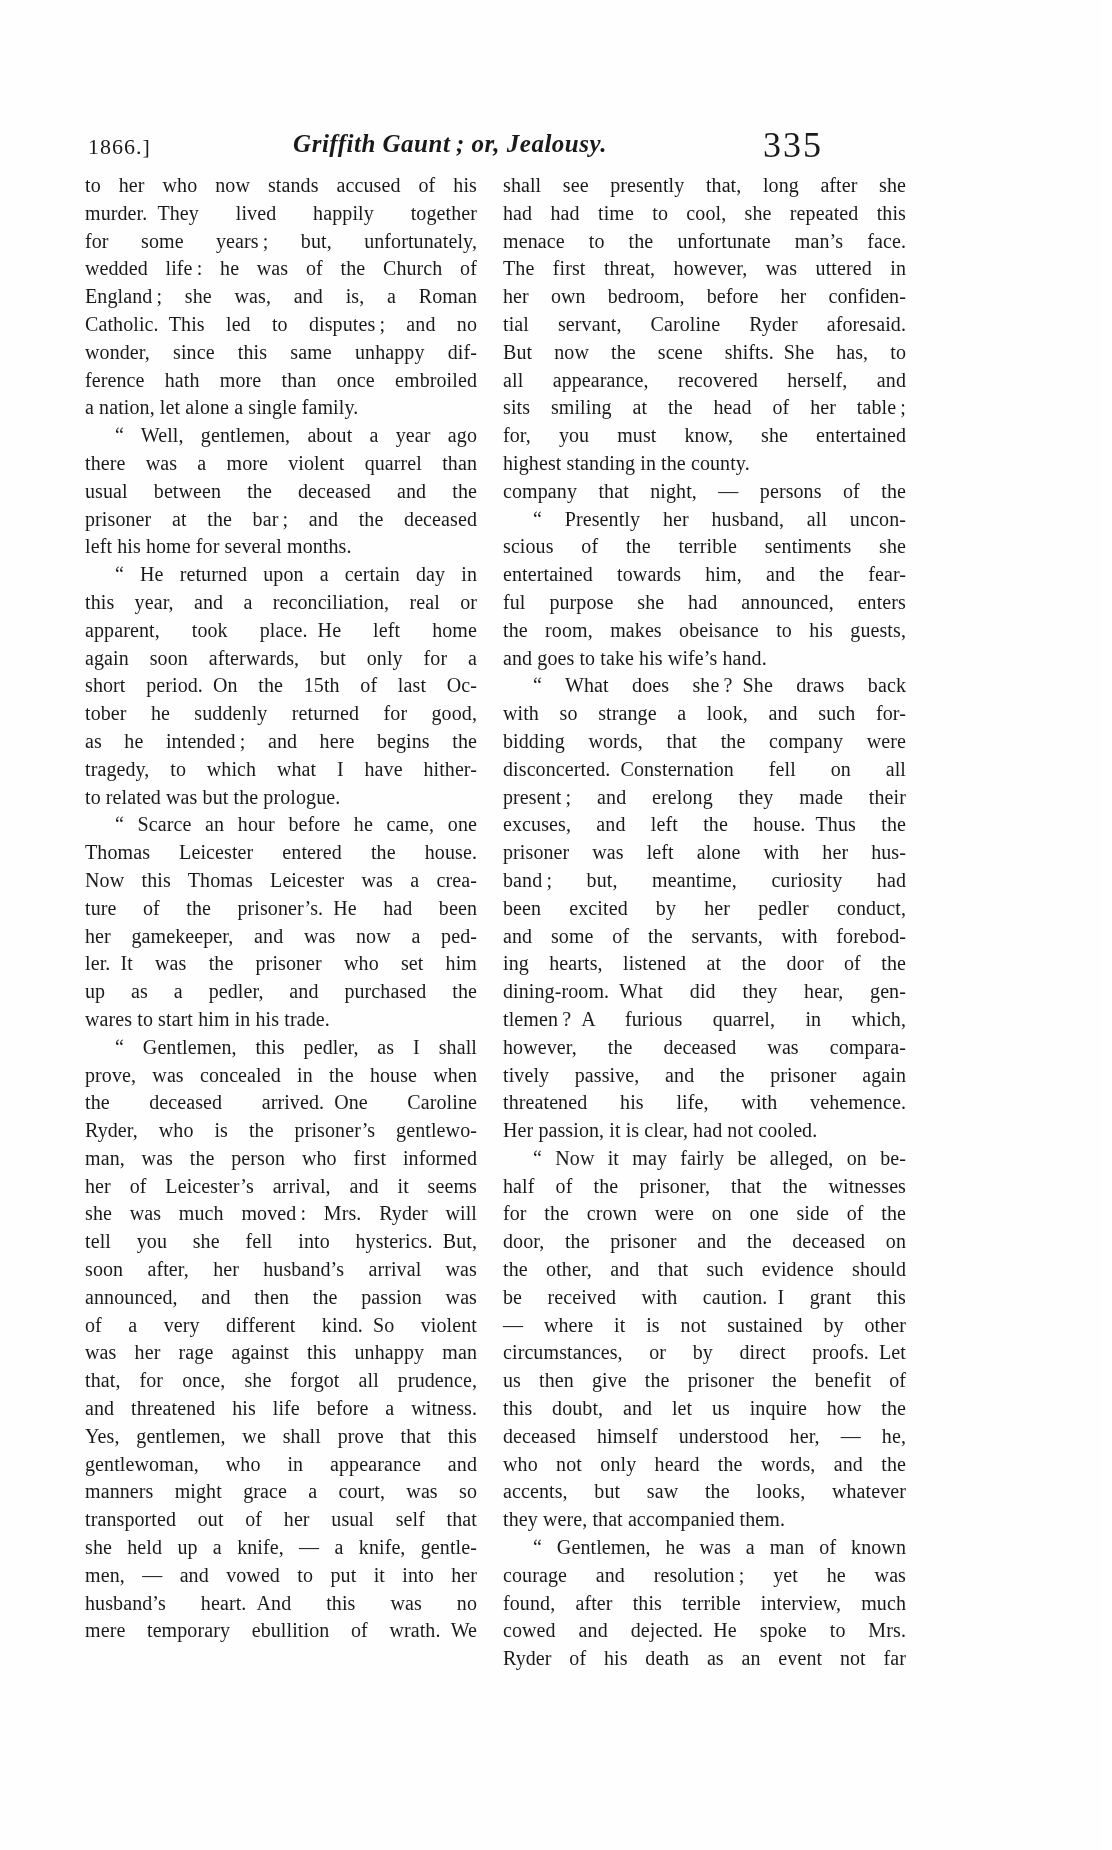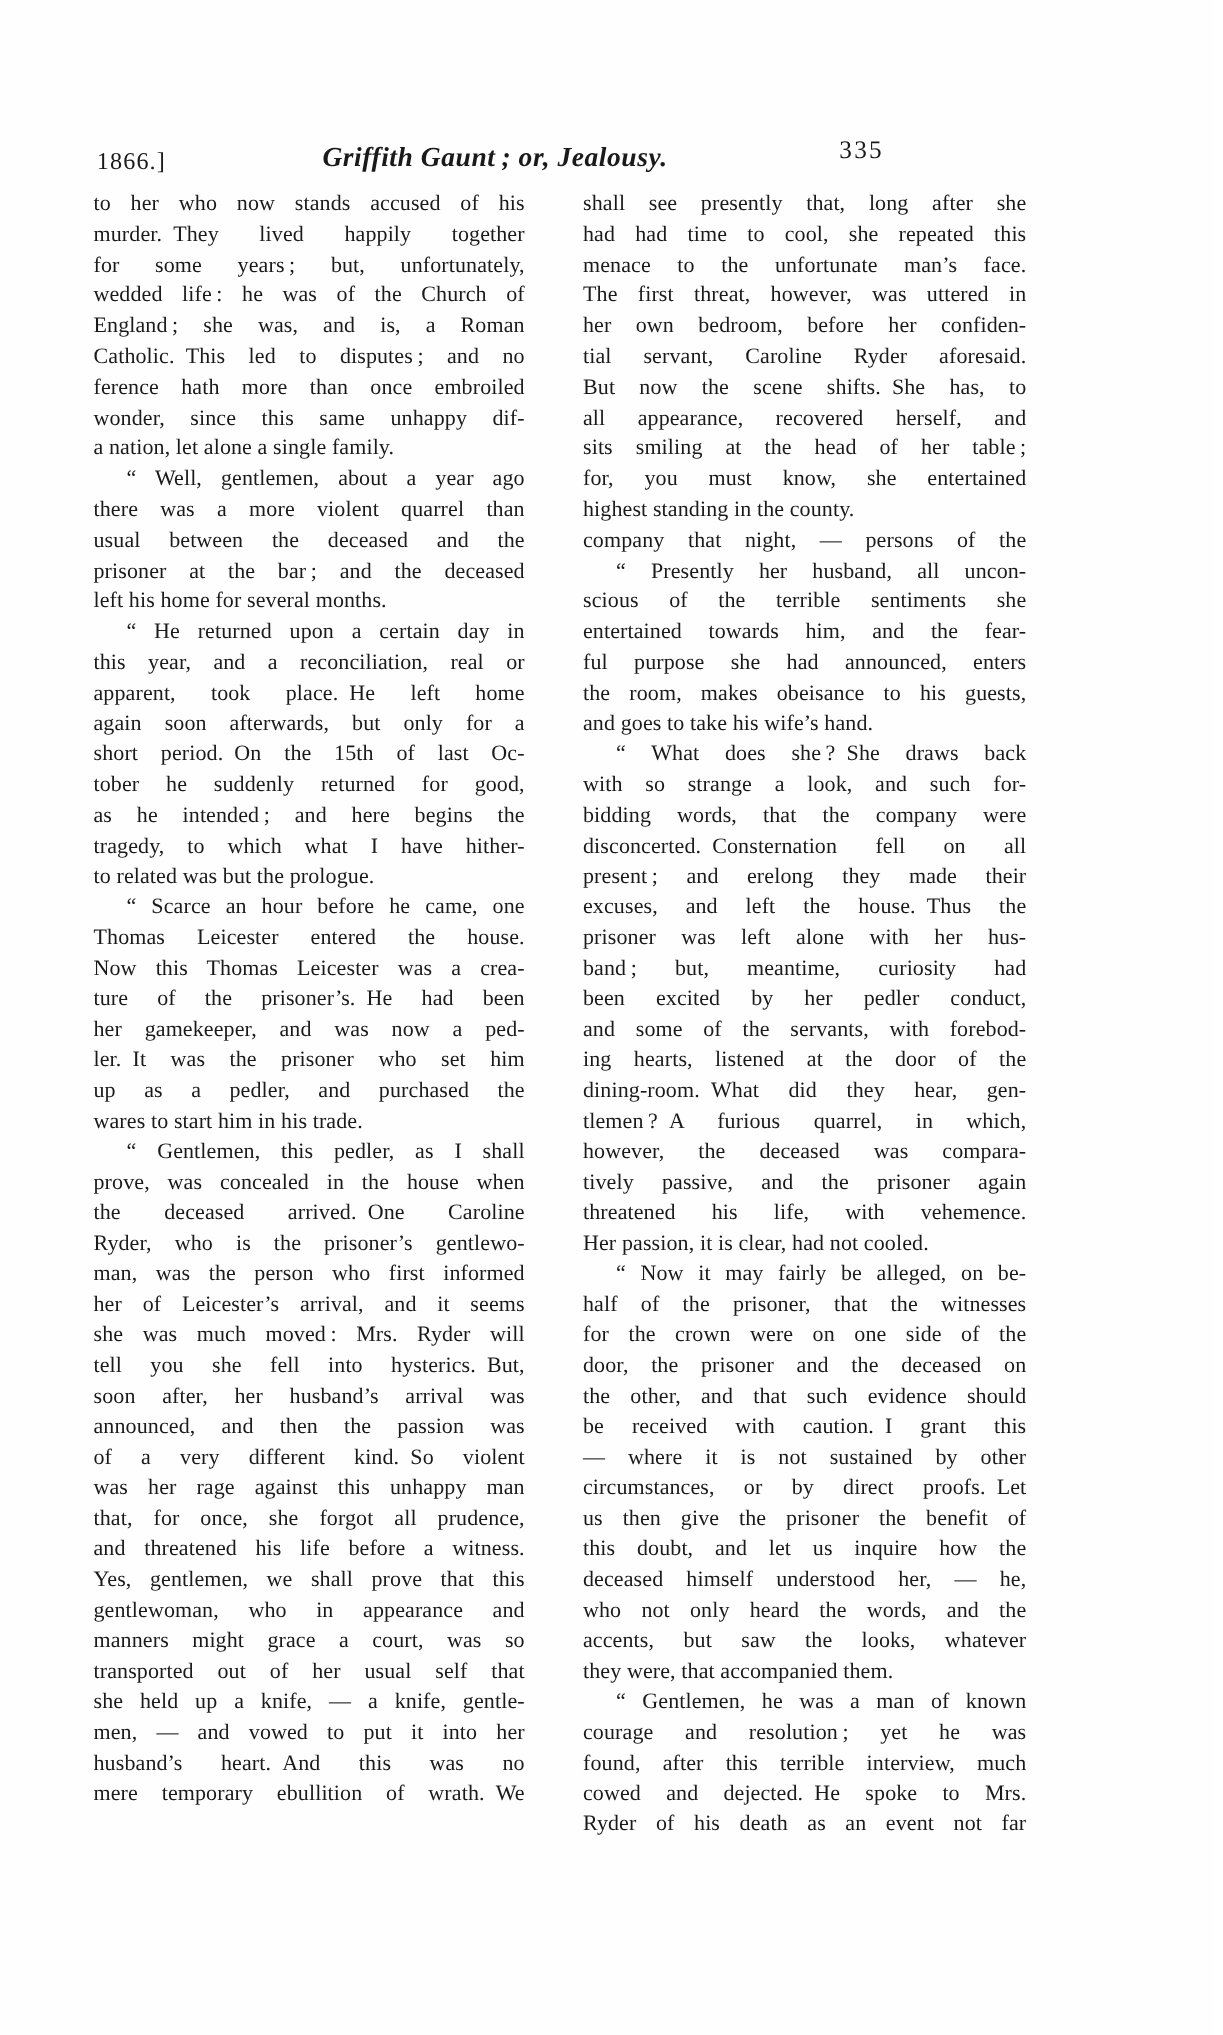--- a/index.html
+++ b/index.html
@@ -17,27 +17,27 @@
   }
   .hdr-title{
     position:absolute;left:450px;top:130px;
     transform:translateX(-50%);
     font-style:italic;font-size:25px;letter-spacing:0.5px;
     white-space:nowrap;
     font-weight:bold;
   }
   .hdr-page{
     position:absolute;left:763px;top:124px;
-    font-size:23px;letter-spacing:2px;
+    font-size:36px;letter-spacing:2px;
   }
   .col{
     position:absolute;top:172px;
   }
   .col-left{left:85px;width:392px;}
-  .col-right{left:530px;width:403px;}
+  .col-right{left:503px;width:403px;}
   .line{
     font-size:20px;
     line-height:27.8px;
     height:27.8px;
     text-align:justify;
     text-align-last:justify;
     -moz-text-align-last:justify;
     letter-spacing:0.1px;
     white-space:normal;
   }
@@ -55,22 +55,22 @@
   </div>
 
   <section class="col col-left">
 
   <div class="line">to her who now stands accused of his</div>
       <div class="line">murder. They lived happily together</div>
       <div class="line">for some years ; but, unfortunately,</div>
       <div class="line">wedded life : he was of the Church of</div>
       <div class="line">England ; she was, and is, a Roman</div>
       <div class="line">Catholic. This led to disputes ; and no</div>
+      <div class="line">wonder, since this same unhappy dif-</div>
       <div class="line">ference hath more than once embroiled</div>
-      <div class="line">wonder, since this same unhappy dif-</div>
       <div class="line para-end">a nation, let alone a single family.</div>
       <div class="line indent">“ Well, gentlemen, about a year ago</div>
       <div class="line">there was a more violent quarrel than</div>
       <div class="line">usual between the deceased and the</div>
       <div class="line">prisoner at the bar ; and the deceased</div>
       <div class="line para-end">left his home for several months.</div>
       <div class="line indent">“ He returned upon a certain day in</div>
       <div class="line">this year, and a reconciliation, real or</div>
       <div class="line">apparent, took place. He left home</div>
       <div class="line">again soon afterwards, but only for a</div>

